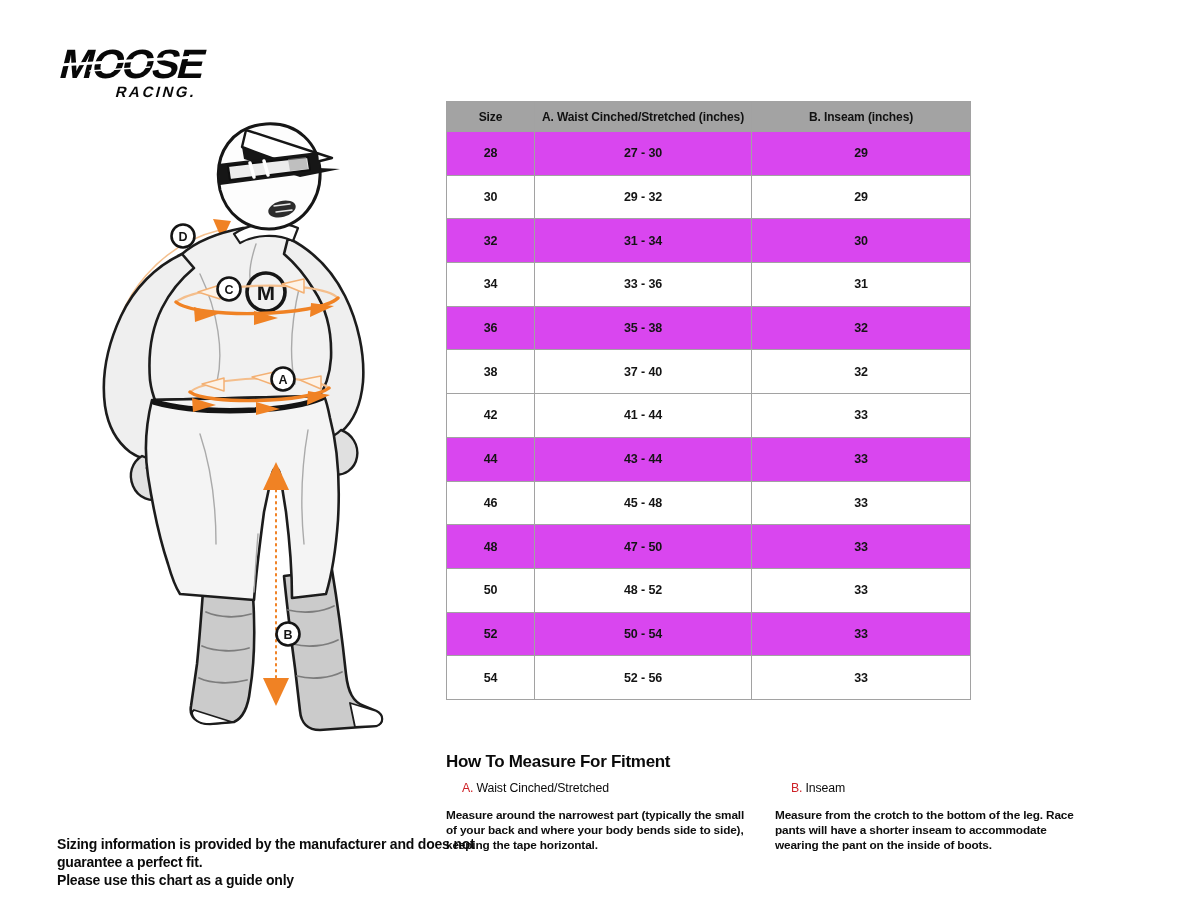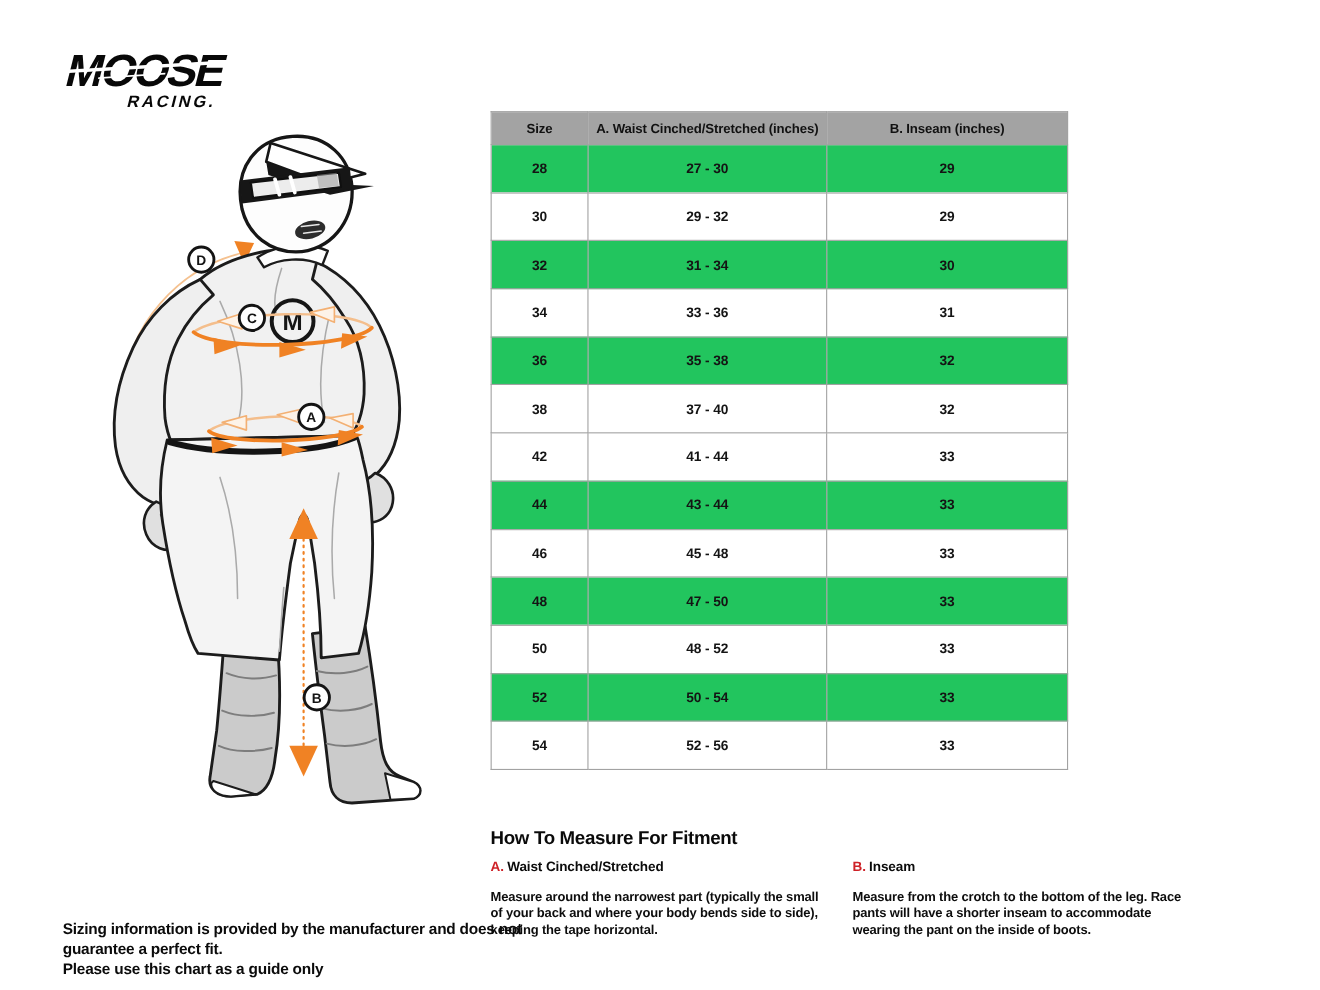--- a/index.html
+++ b/index.html
@@ -16,28 +16,28 @@
   .page-title{font-size:17.5px;font-weight:800;letter-spacing:-0.3px;color:#0a0a0a;}
   table.size-chart{border-collapse:collapse;width:524px;margin-top:15px;table-layout:fixed;border:1px solid #8e8e8e;}
   table.size-chart th{
     height:27px;background:#a3a3a3;font-size:12px;font-weight:700;letter-spacing:-0.1px;
     border:1px solid #a2a2a2;text-align:center;color:#111;
   }
   table.size-chart td{
     height:40.7px;font-size:12.5px;font-weight:700;letter-spacing:-0.1px;
     border:1px solid #a2a2a2;text-align:center;background:#ffffff;color:#141414;
   }
-  table.size-chart tr.alt td{background:#22c55e;}
+  table.size-chart tr.alt td{background:#d946ef;}
   
   .howto{position:absolute;left:446px;top:752px;width:700px;}
   .howto-heading{font-size:17px;font-weight:800;letter-spacing:-0.3px;color:#0a0a0a;}
   .howto-cols{display:flex;margin-top:9px;}
   .howto-col{width:300px;}
   .howto-col + .howto-col{margin-left:29px;width:310px;}
-  .measure-title{font-size:12.3px;font-weight:700;letter-spacing:-0.1px;color:#0b0b0b;}
+  .measure-title{font-size:12.3px;font-weight:400;letter-spacing:-0.1px;color:#0b0b0b;margin-left:16px;}
   .measure-letter{color:#ce2127;margin-right:3px;}
   .measure-body{margin-top:13px;font-size:11.8px;font-weight:600;line-height:1.26;letter-spacing:-0.15px;color:#0d0d0d;}
   
   .disclaimer{
     position:absolute;left:57px;top:835px;width:440px;
     font-size:14px;font-weight:700;line-height:1.3;letter-spacing:-0.2px;color:#0b0b0b;white-space:pre-line;
   }
 </style>
 </head>
 <body>

